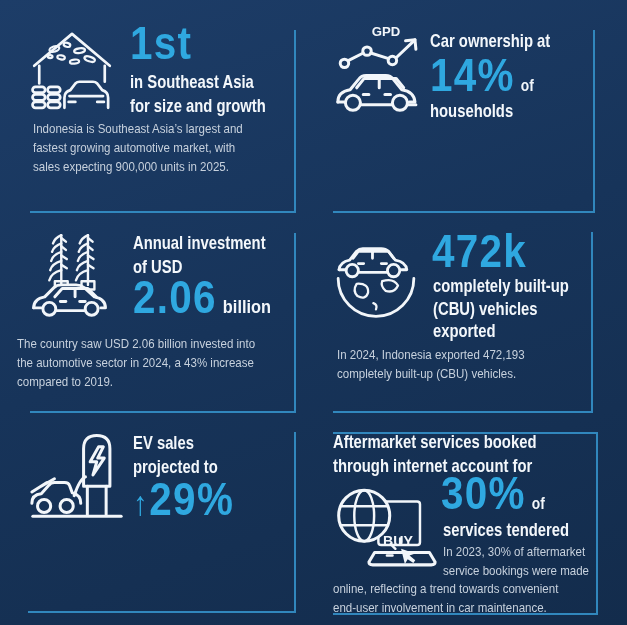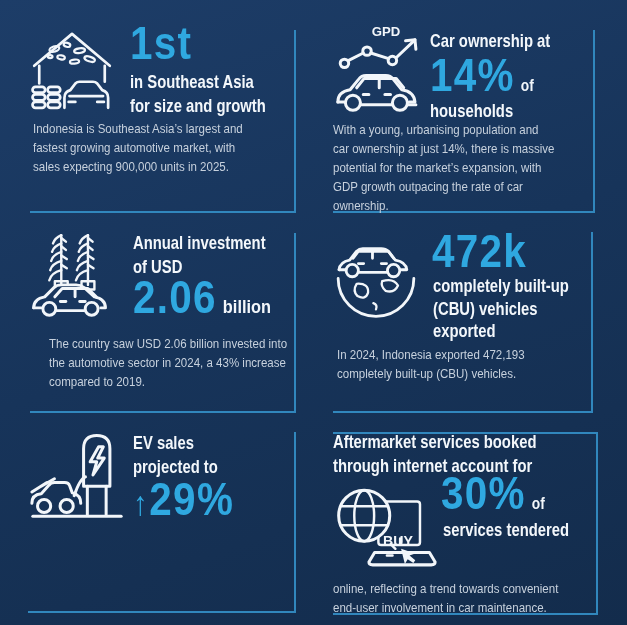--- a/index.html
+++ b/index.html
@@ -51,21 +51,21 @@
 
   .c2 .icon{left:20px;top:22px;width:100px;height:94px}
   .c2 .pre{left:117px;top:29px;position:absolute}
   .c2 .stat-row{left:117px;top:53px}
   .c2 .post{left:117px;top:99px;position:absolute}
   .c2 .bodyblock{left:20px;top:120px}
 
   .c3 .icon{left:30px;top:14px;width:92px;height:94px}
   .c3 .headlines{left:133px;top:20px}
   .c3 .stat-row{left:133px;top:64px}
-  .c3 .bodyblock{left:49px;top:123px}
+  .c3 .bodyblock{left:17px;top:123px}
 
   .c4 .icon{left:19px;top:20px;width:88px;height:88px}
   .c4 .stat-row{left:119px;top:18px}
   .c4 .headlines{left:120px;top:64px}
   .c4 .head{line-height:22.5px}
   .c4 .bodyblock{left:24px;top:134px}
 
   .c5 .icon{left:24px;top:17px;width:106px;height:94px}
   .c5 .headlines{left:133px;top:20px}
   .c5 .stat-row{left:133px;top:66px}
@@ -146,27 +146,20 @@
           <path d="M29,77 h6 M52,77 h6"></path>
         </g>
       </svg>
     </span>
     <div class="pre head">Car ownership at</div>
     <div class="stat-row">
       <span class="stat">14%</span>
       <span class="stat-unit">of</span>
     </div>
     <div class="post head">households</div>
-    <div class="bodyblock">
-      <div class="bline">With a young, urbanising population and</div>
-      <div class="bline">car ownership at just 14%, there is massive</div>
-      <div class="bline">potential for the market’s expansion, with</div>
-      <div class="bline">GDP growth outpacing the rate of car</div>
-      <div class="bline">ownership.</div>
-    </div>
   </div>
 
   <div class="cell c3">
     <div class="frame"></div>
     <span class="icon">
       <svg viewBox="0 0 100 100">
         <g class="ic-thin">
           <g>
             <path d="M34,64 V10"></path>
             <path d="M34,10 q-7,3 -9,9 M34,19 q-8,3 -10,9 M34,28 q-9,3 -11,10 M34,38 q-10,3 -12,10 M34,48 q-11,3 -13,11"></path>
@@ -288,19 +281,23 @@
           <path d="M66,72 l-5,-5 M63,79 h-6 M71,67 v-6"></path>
         </g>
         <path d="M72,72 l4,16 l3,-5 l6,4 l2,-3 l-6,-5 l6,-2 Z" fill="#f2f6fa" stroke="none"></path>
       </svg>
     </span>
     <div class="stat-row">
       <span class="stat">30%</span>
       <span class="stat-unit">of</span>
     </div>
     <div class="sub head">services tendered</div>
+    <div class="body-a">
+      <div class="bline">In 2023, 30% of aftermarket</div>
+      <div class="bline">service bookings were made</div>
+    </div>
     <div class="body-b">
       <div class="bline">online, reflecting a trend towards convenient</div>
       <div class="bline">end-user involvement in car maintenance.</div>
     </div>
   </div>
 
 </div>
 
 </body></html>

